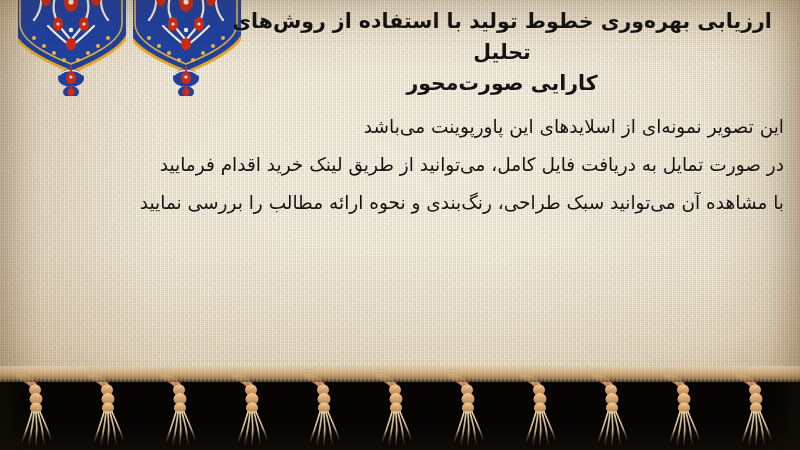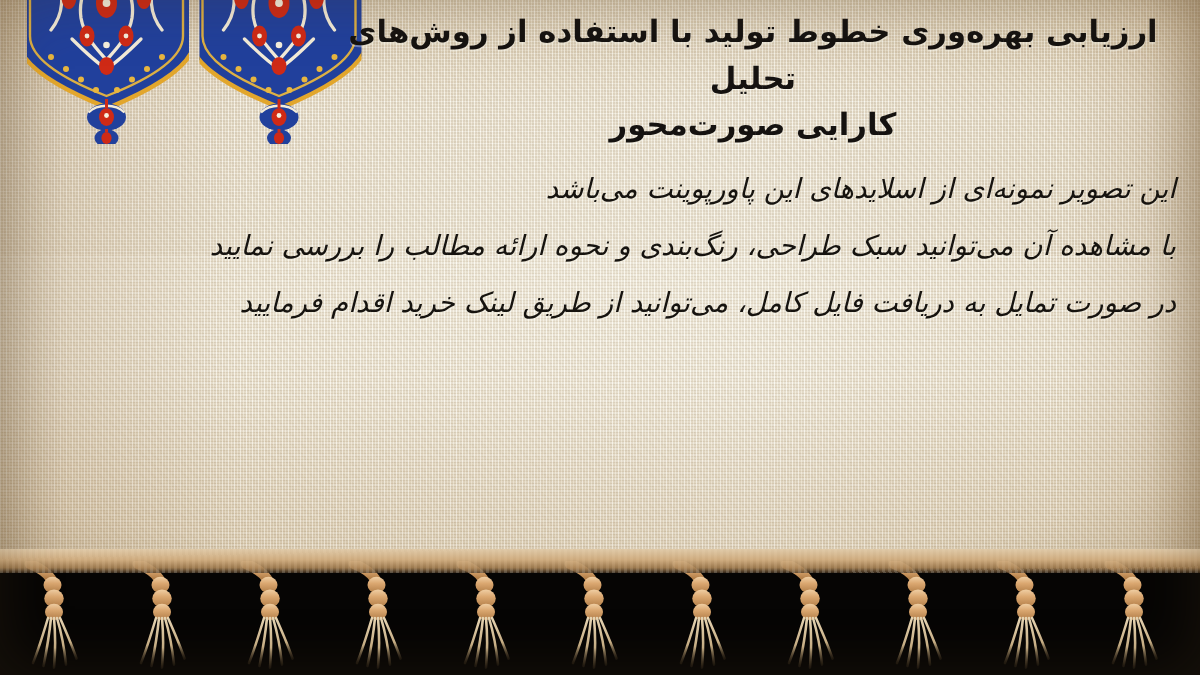--- a/index.html
+++ b/index.html
@@ -103,21 +103,20 @@
   .body-block {
     position: absolute;
     right: 28px;
     top: 108px;
     width: 742px;
     text-align: right;
     color: #16130f;
     font-size: 18.5px;
     line-height: 38px;
     text-shadow: 0 1px 0 rgba(255,255,245,0.30);
-    font-style: italic;
   }
   .body-line { display: block; white-space: nowrap; }
 
   
   .medallion {
     position: absolute;
     top: 0;
     z-index: 5;
     width: 108px;
     height: 96px;
@@ -310,22 +309,22 @@
 
   <div class="text-layer">
 
     <div class="title">
       <span>ارزیابی بهره‌وری خطوط تولید با استفاده از روش‌های تحلیل</span><br>
       <span>کارایی صورت‌محور</span>
     </div>
 
     <div class="body-block">
       <span class="body-line">این تصویر نمونه‌ای از اسلایدهای این پاورپوینت می‌باشد</span>
+      <span class="body-line">در صورت تمایل به دریافت فایل کامل، می‌توانید از طریق لینک خرید اقدام فرمایید</span>
       <span class="body-line">با مشاهده آن می‌توانید سبک طراحی، رنگ‌بندی و نحوه ارائه مطالب را بررسی نمایید</span>
-      <span class="body-line">در صورت تمایل به دریافت فایل کامل، می‌توانید از طریق لینک خرید اقدام فرمایید</span>
     </div>
 
   </div>
 
   <div class="base">
     <div class="selvedge"></div>
     <svg class="tassels" viewBox="0 0 800 78" width="800" height="78" aria-hidden="true">
       <defs>
         <linearGradient id="cordG" x1="0" y1="0" x2="0" y2="1">
           <stop offset="0%" stop-color="#f0cfa4"></stop>

